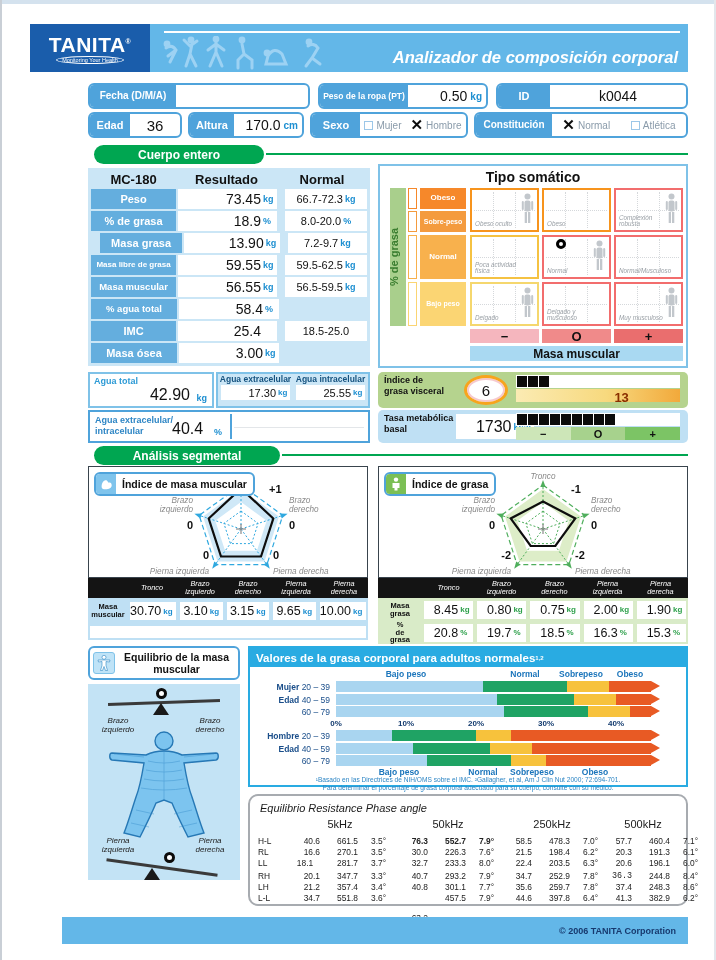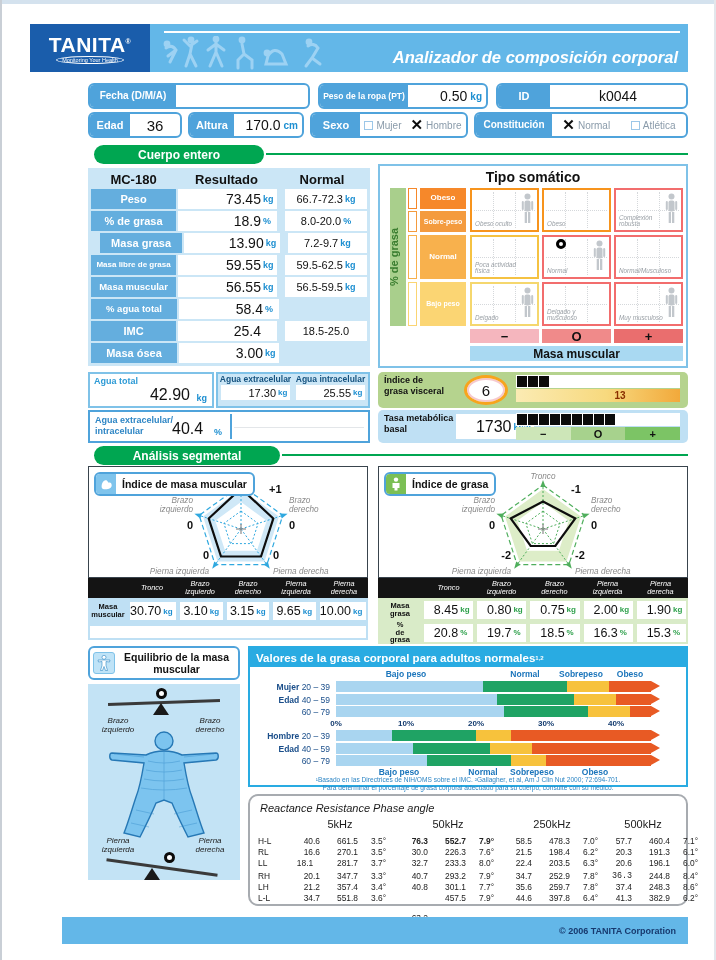--- a/index.html
+++ b/index.html
@@ -74,21 +74,21 @@
   .wcol-v .u{width:14px;font-size:8px;padding-left:2px;}
 
   
   .vis{position:absolute;left:378px;top:372px;width:310px;height:36px;background:#B5D38E;border-radius:5px;}
   .bas{position:absolute;left:378px;top:410px;width:310px;height:33px;background:#BFE0F4;border-radius:5px;}
   .small-lab{position:absolute;left:6px;top:3px;font-size:9px;font-weight:bold;color:#111;line-height:1.2;}
   .gauge{position:absolute;left:86px;top:3px;width:44px;height:30px;border:3px solid #F7A41D;border-radius:50%;background:#fff;box-shadow:inset 0 0 0 2px #F6C9CE;display:flex;align-items:center;justify-content:center;font-size:15px;color:#111;}
   .sqbar{position:absolute;left:138px;top:3px;width:164px;height:13px;background:#fff;display:flex;align-items:center;padding-left:1px;}
   .sq{width:10px;height:11px;background:#0b0b0b;margin-right:1px;flex-shrink:0;}
   .grad{position:absolute;left:138px;top:17px;width:164px;height:13px;background:linear-gradient(90deg,#FBEBB3,#F7D97E 55%,#F2A93B);}
-  .grad span{position:absolute;left:60%;top:1px;font-size:10px;font-weight:bold;color:#8A2F00;}
+  .grad span{position:absolute;left:60%;top:1px;font-size:13px;font-weight:bold;color:#8A2F00;}
   .bas-val{position:absolute;left:78px;top:4px;width:78px;height:25px;background:#fff;display:flex;align-items:center;justify-content:flex-end;padding-right:3px;gap:2px;}
   .bas-val .n{font-size:16px;color:#111;}
   .bas-val .u{font-size:9px;}
   .gscale{position:absolute;left:138px;top:17px;width:164px;height:13px;display:flex;}
   .gscale div{flex:1;display:flex;align-items:center;justify-content:center;font-size:11px;font-weight:bold;color:#111;}
 
   
   .segp{position:absolute;top:466px;}
   .radarbox{position:relative;border:1.5px solid #39444D;background:#fff;height:112px;}
   .badge{position:absolute;left:5px;top:5px;display:flex;align-items:center;border:2px solid #4FA3DB;border-radius:6px;background:#fff;overflow:hidden;z-index:2;}
@@ -826,21 +826,21 @@
         <span class="fb-botlab" style="left: 149px; top: 100px;">Bajo peso</span>
         <span class="fb-botlab" style="left: 233px; top: 100px;">Normal</span>
         <span class="fb-botlab" style="left: 282px; top: 100px;">Sobrepeso</span>
         <span class="fb-botlab" style="left: 345px; top: 100px;">Obeso</span>
         <div class="fat-fn" style="top: 109px;">¹Basado en las Directrices de NIH/OMS sobre el IMC. ²Gallagher, et al, Am J Clin Nut 2000; 72:694-701.</div>
         <div class="fat-fn" style="top: 116.5px;">Para determinar el porcentaje de grasa corporal adecuado para su cuerpo, consulte con su médico.</div>
       </div>
   </div>
 
   <div class="imp" id="imp-panel">
-    <div class="imp-h">Reactance  Resistance  Phase angle</div>
+    <div class="imp-h">Equilibrio  Resistance  Phase angle</div>
     <div id="imp-body">
         <span class="imp-f" style="left: 90px;">5kHz</span>
         <span class="imp-f" style="left: 198px;">50kHz</span>
         <span class="imp-f" style="left: 302px;">250kHz</span>
         <span class="imp-f" style="left: 393px;">500kHz</span>
         <div class="imp-row" style="top: 40px;">
           <span class="imp-lab">H-L</span>
           <span class="imp-n" style="left: 40px; width: 30px;">40.6</span>
           <span class="imp-n" style="left: 72px; width: 36px;">661.5</span>
           <span class="imp-n" style="left: 110px; width: 26px;">3.5°</span>

